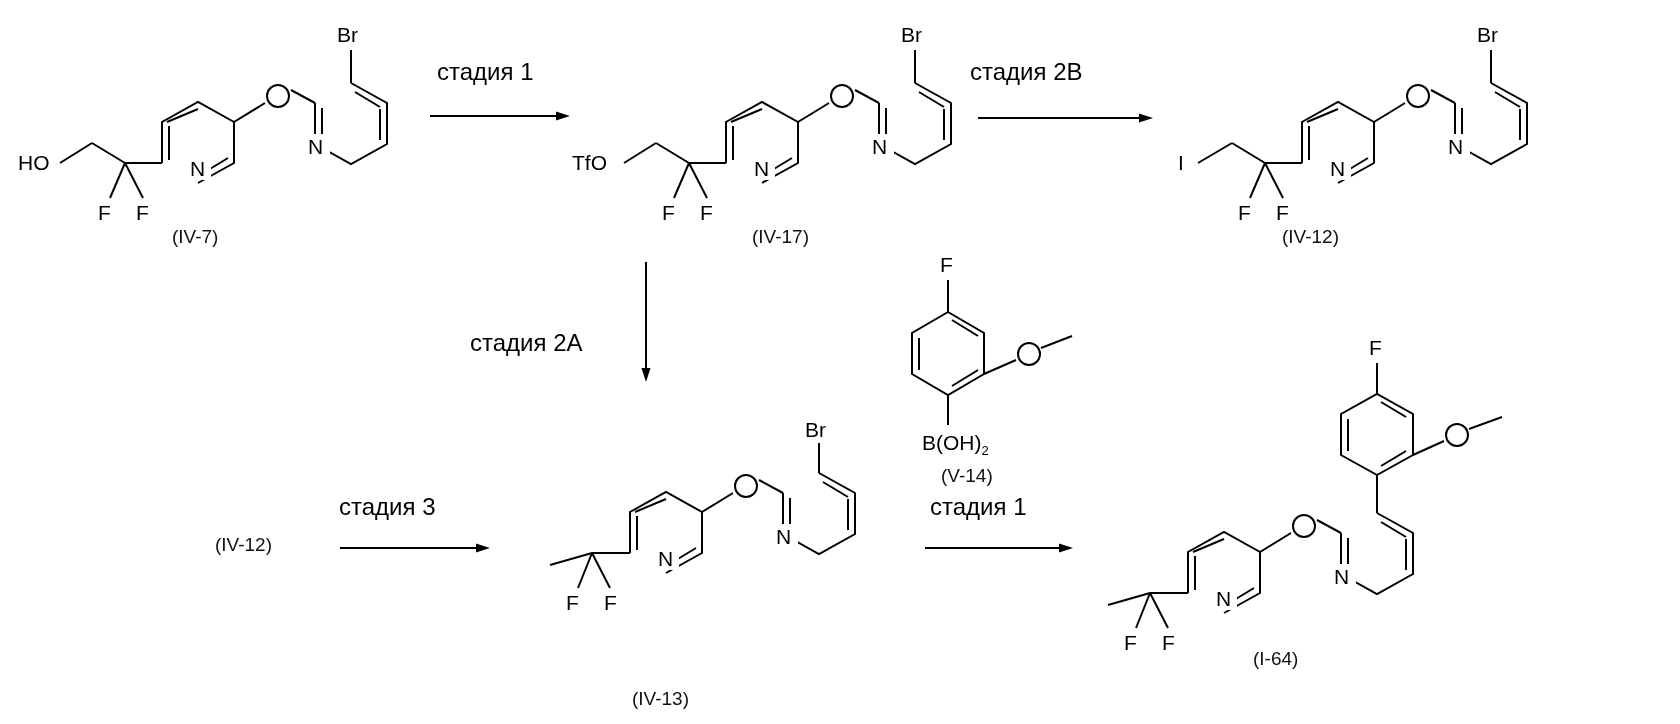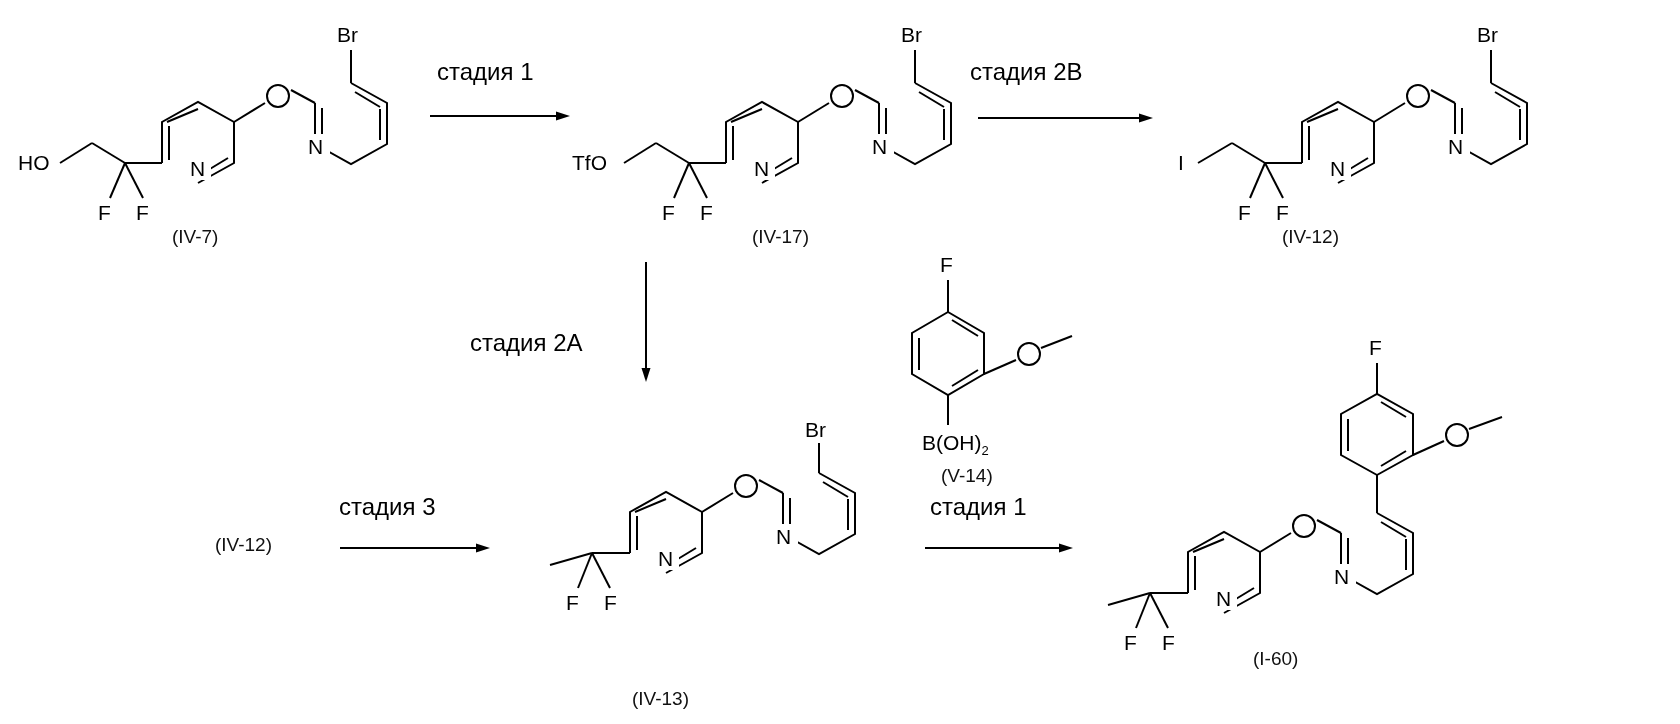--- a/index.html
+++ b/index.html
@@ -288,15 +288,15 @@
       <line x1="316" y1="156" x2="291" y2="171" stroke-width="2"></line>
 
       <line x1="287" y1="99" x2="287" y2="68" stroke-width="2"></line>
       <text class="atom" x="279" y="60">F</text>
 
       <line x1="323" y1="160" x2="354" y2="146" stroke-width="2"></line>
       <circle cx="367" cy="140" r="11" fill="none" stroke="#000" stroke-width="2"></circle>
       <line x1="379" y1="134" x2="412" y2="122" stroke-width="2"></line>
     </svg>
   </div>
-  <div class="cmpd" style="left:1253px; top:648px;">(I-60)</div>
+  <div class="cmpd" style="left:1253px; top:648px;">(I-64)</div>
 
 </div>
 
 </body></html>

